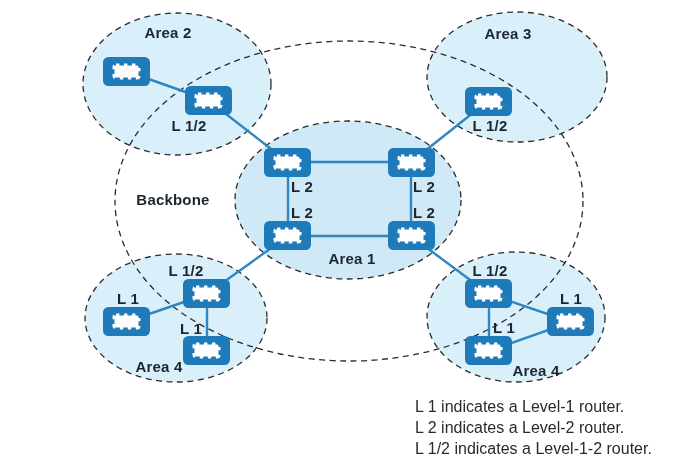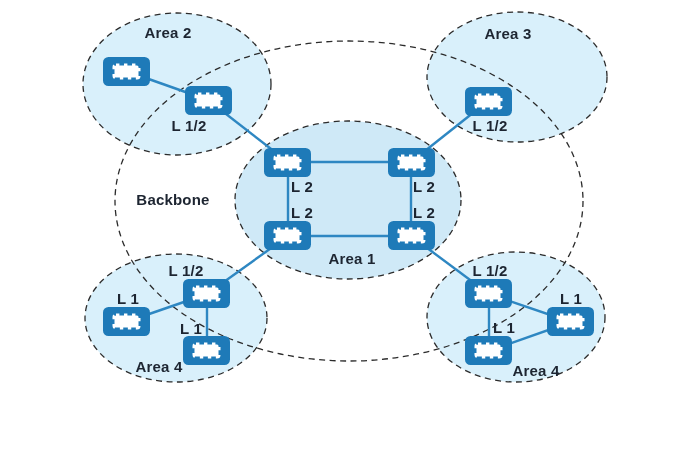--- a/index.html
+++ b/index.html
@@ -148,14 +148,19 @@
   <div class="lbl" style="left:424px;top:186px">L 2</div>
   <div class="lbl" style="left:302px;top:212px">L 2</div>
   <div class="lbl" style="left:424px;top:212px">L 2</div>
   <div class="lbl" style="left:186px;top:270px">L 1/2</div>
   <div class="lbl" style="left:128px;top:298px">L 1</div>
   <div class="lbl" style="left:191px;top:328px">L 1</div>
   <div class="lbl" style="left:490px;top:270px">L 1/2</div>
   <div class="lbl" style="left:571px;top:298px">L 1</div>
   <div class="lbl" style="left:504px;top:327px">L 1</div>
 
+  <div class="legend">
+    <div>L 1 indicates a Level-1 router.</div>
+    <div>L 2 indicates a Level-2 router.</div>
+    <div>L 1/2 indicates a Level-1-2 router.</div>
+  </div>
 
 </div>
 
 </body></html>

